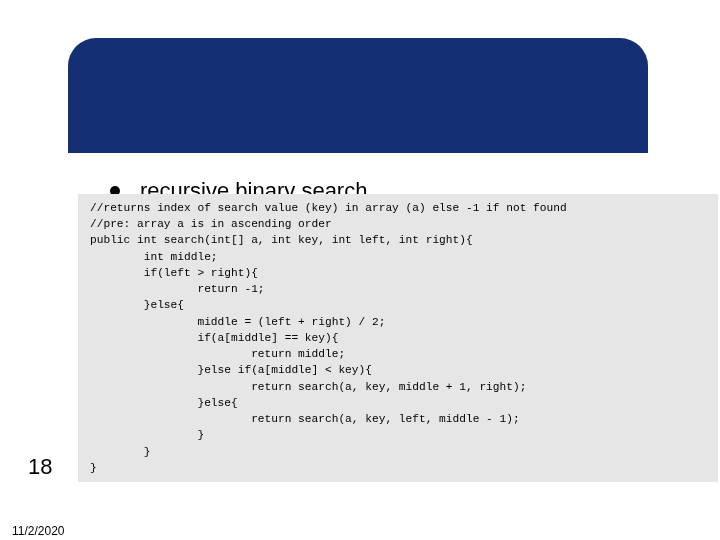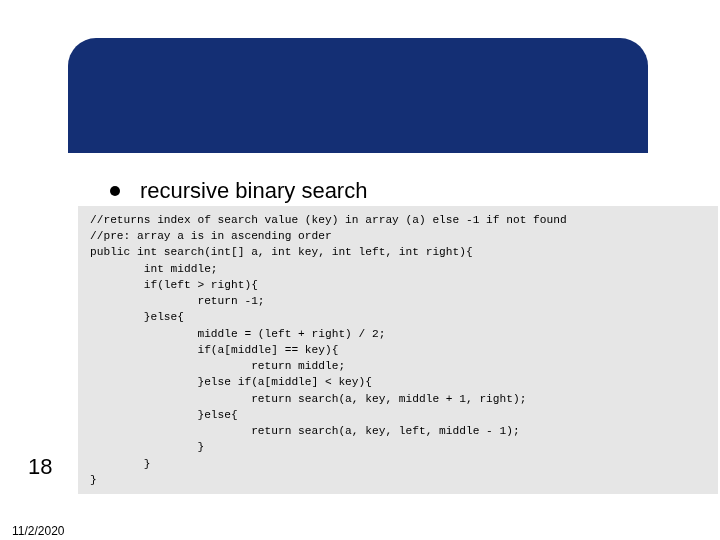--- a/index.html
+++ b/index.html
@@ -20,21 +20,21 @@
   }
   .bullet {
     width: 10px; height: 10px; border-radius: 50%;
     background: #000; margin-right: 16px;
   }
   .bullet-text {
     font-size: 22px; color: #000; font-weight: 400;
   }
   .code-block {
     position: absolute;
-    top: 198px; left: 70px;
+    top: 186px; left: 70px;
     width: 640px;
     background: #e6e6e6;
     padding: 6px 8px 6px 8px;
     font-family: "Courier New", Courier, monospace;
     font-size: 11.2px;
     line-height: 1.45;
     color: #000;
     white-space: pre;
   }
   .page-num {

